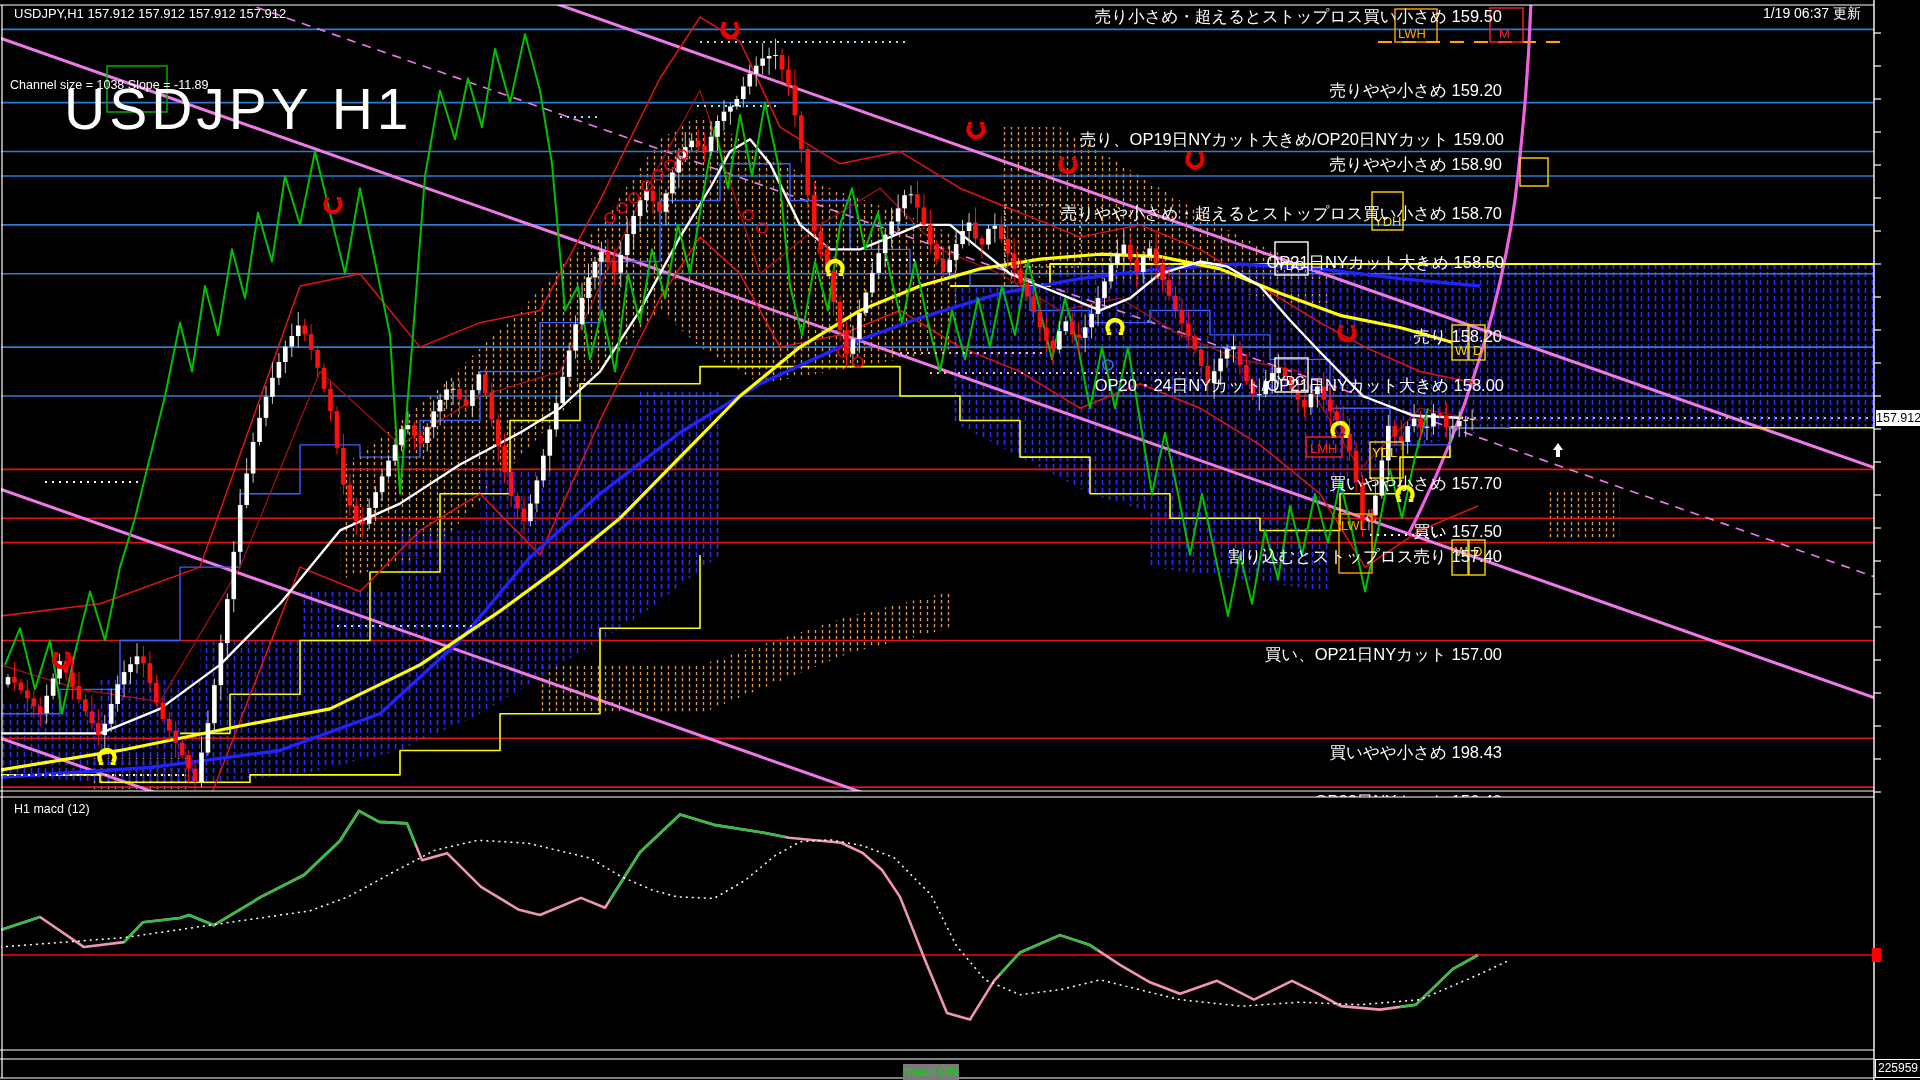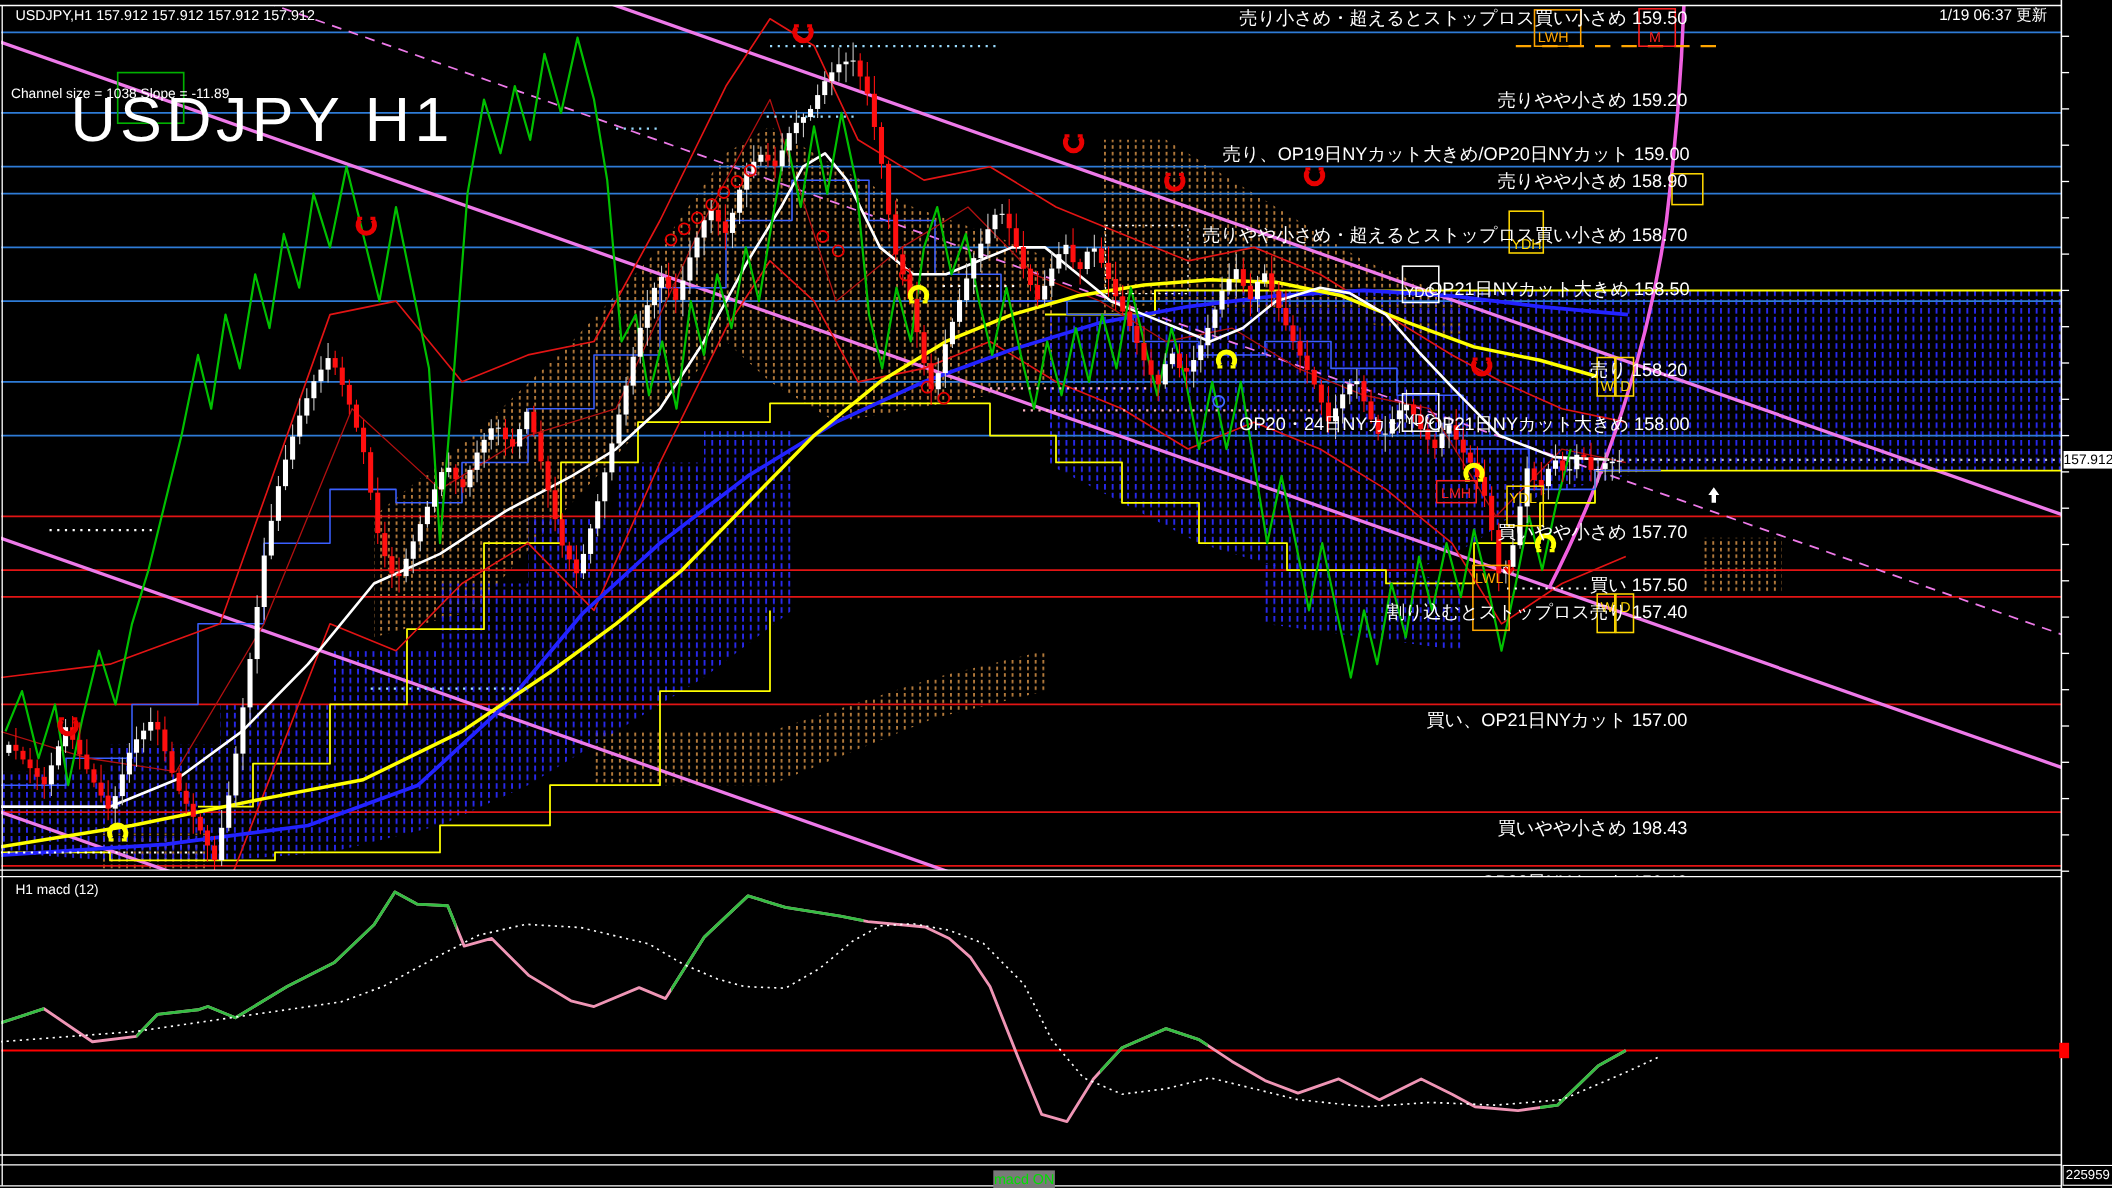--- a/index.html
+++ b/index.html
@@ -15,21 +15,21 @@
   .ann{position:absolute;font-size:16.5px;color:#fff;white-space:nowrap;}
   #price-box{position:absolute;left:1876px;top:410px;width:44px;height:16px;background:#ffffff;
              color:#000;font-size:12.5px;line-height:16px;text-align:center;}
   #vol-box{position:absolute;left:1875px;top:1059px;width:44px;height:17px;border:1px solid #fff;
            color:#fff;font-size:12px;line-height:17px;text-align:left;padding-left:2px;}
   #timeline{position:absolute;left:0;top:1116px;width:1720px;height:21px;margin-top:31px;}
   .tseg{position:absolute;top:3px;height:14px;}
   .tlab{position:absolute;top:3px;font-size:12.5px;font-weight:bold;color:#fff;}
   #macd-toggle{position:absolute;left:903px;top:1064px;width:56px;height:16px;background:#7a7a7a;
                color:#00e000;font-size:13px;line-height:16px;text-align:center;}
-  .clip{overflow:hidden;margin-left:32px;}
+  .clip{overflow:hidden;}
 </style>
 </head>
 <body>
 
 <div id="root">
   <svg id="chart-svg" viewBox="0 0 1920 1080">
       <defs>
         <pattern id="hb" width="7" height="8" patternUnits="userSpaceOnUse">
           <path d="M3.5,0 V5" stroke="#2b2bff" stroke-width="1.6"></path>
         </pattern>

